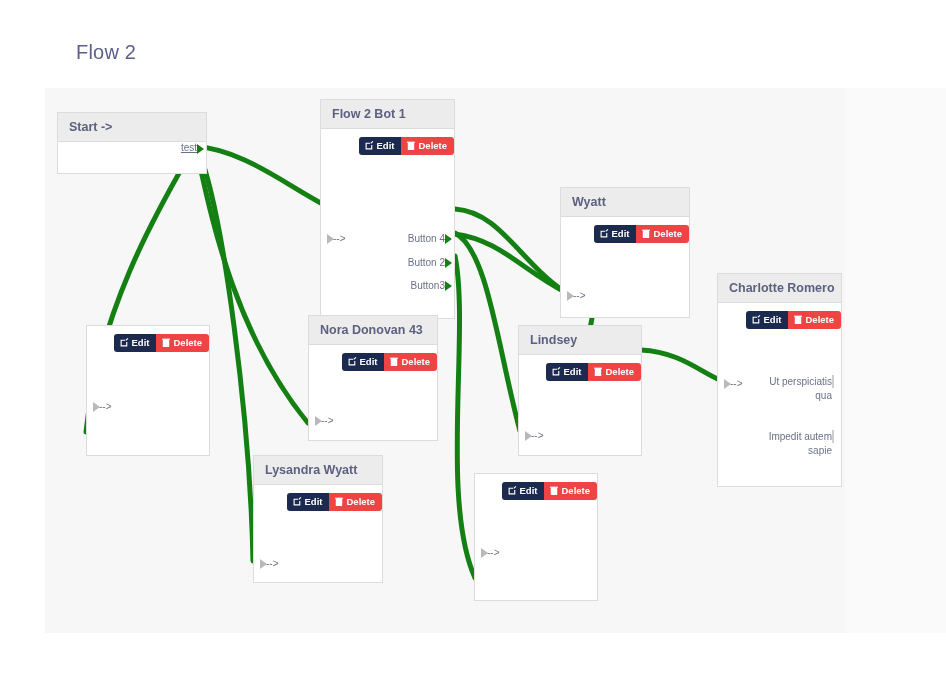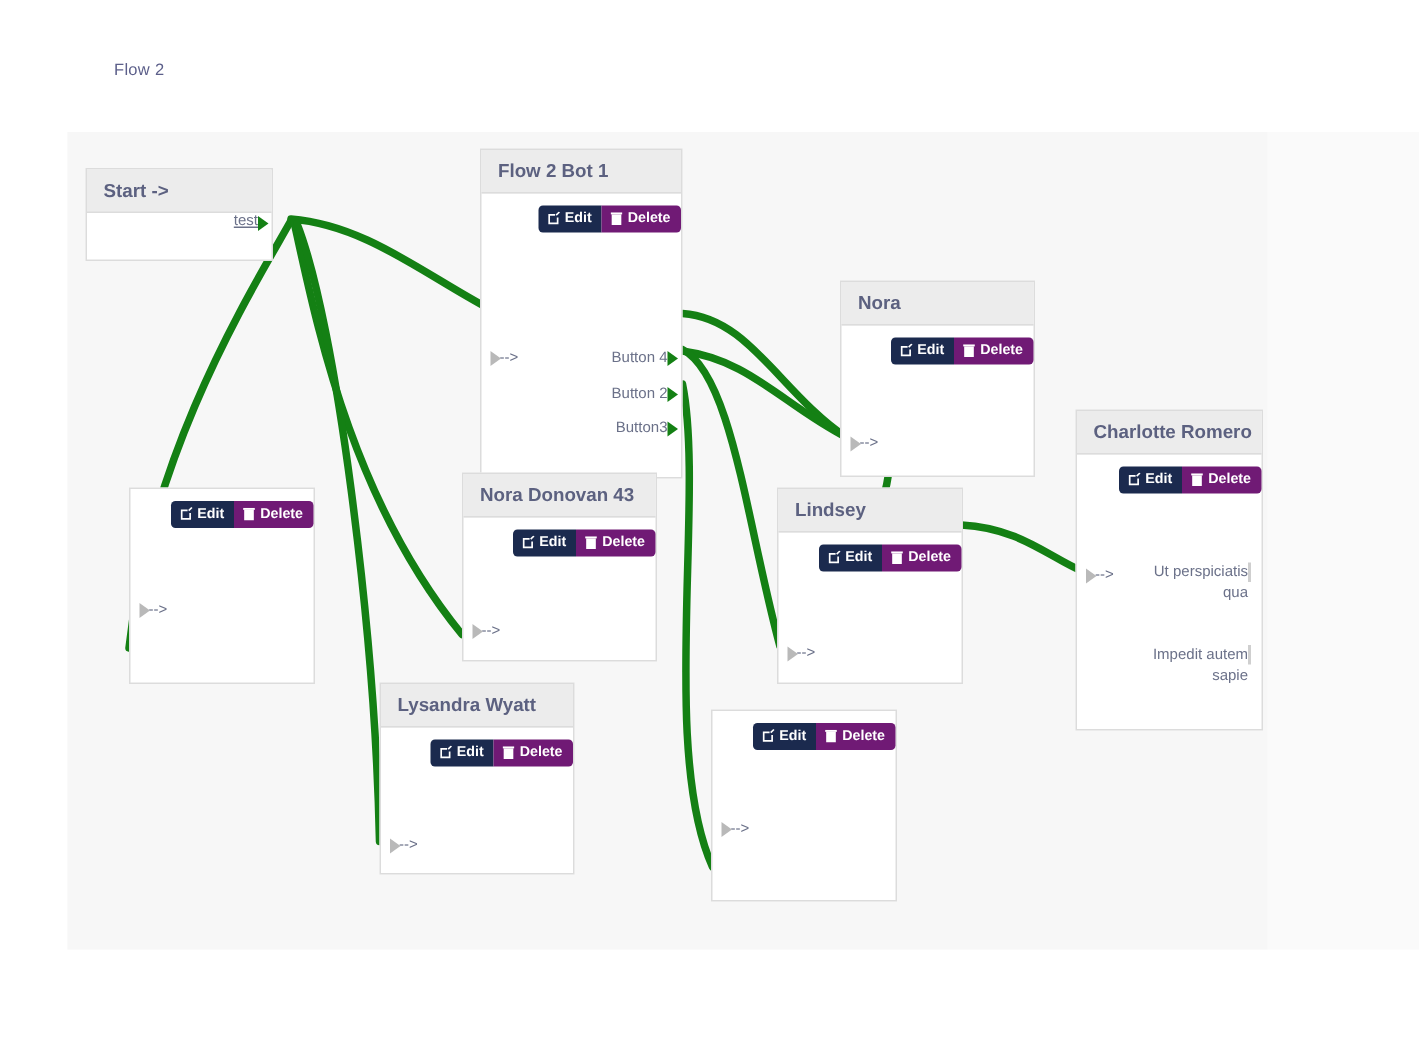--- a/index.html
+++ b/index.html
@@ -13,21 +13,21 @@
   #page { position:absolute; inset:0; }
 
   
   .panel-header {
     position:absolute; left:45px; top:20px;
     width:800px; height:68px;
     background:#ffffff;
   }
   .panel-title {
     position:absolute; left:31px; top:21px;
-    font-size:11px; color:#5c5f8a;
+    font-size:20px; color:#5c5f8a;
     letter-spacing:.2px; white-space:nowrap;
   }
   .canvas {
     position:absolute; left:45px; top:88px;
     width:800px; height:545px;
     background:#f7f7f7;
     overflow:visible;
   }
   .canvas-wide {
     position:absolute; left:45px; top:88px;
@@ -61,21 +61,21 @@
 
   .btnrow { padding:8px 0 0 10px; display:flex;justify-content:flex-end; }
   .btn {
     display:inline-flex; align-items:center; gap:3px;
     font-size:9.5px; font-weight:bold; color:#ffffff;
     padding:4px 7px 4px 6px;
     border:none; cursor:pointer; line-height:1;
     font-family:"Liberation Sans", sans-serif;
   }
   .btn-edit   { background:#1b2a4e; border-radius:3px 0 0 3px; }
-  .btn-delete { background:#701a75; border-radius:0 3px 3px 0; }
+  .btn-delete { background:#ef4444; border-radius:0 3px 3px 0; }
   .btn svg { display:block; }
 
   
   .port {
     position:absolute;
     font-size:10px;
     color:#6b7189;
     white-space:nowrap;
     line-height:1;
   }
@@ -130,21 +130,21 @@
 
     <path class="edge" d="M455,233 C488,250 498,350 520,431"></path>
 
     <path class="edge" d="M455,256 C470,330 440,500 475,578"></path>
 
     <path class="edge" d="M592,318 C588,346 560,400 524,430"></path>
 
     <path class="edge" d="M641,350 C680,352 700,372 722,381"></path>
   </svg>
 
-  <div class="node" style="left:57px; top:112px; width:125px; height:62px;">
+  <div class="node" style="left:57px; top:112px; width:150px; height:62px;">
     <div class="node-header">Start -&gt;</div>
     <div class="node-body">
       <div class="port port-out" style="top:1px;text-decoration:underline;">
         <span>test</span>
         <span class="arrow-out" style="top:1px;"></span>
       </div>
     </div>
   </div>
 
   <div class="node" style="left:320px; top:99px; width:135px; height:220px;">
@@ -272,21 +272,21 @@
         </button>
       </div>
       <div class="port port-in" style="top:74px;">
         <span class="arrow-in" style="top:0px;"></span>
         <span>--&gt;</span>
       </div>
     </div>
   </div>
 
   <div class="node" style="left:560px; top:187px; width:130px; height:131px;">
-    <div class="node-header">Nora</div>
+    <div class="node-header">Wyatt</div>
     <div class="node-body">
       <div class="btnrow">
         <button class="btn btn-edit">
           <span>
             <svg width="9" height="9" viewBox="0 0 16 16">
                 <path fill="#fff" d="M1 3h8v2H3v8h8V7h2v8H1z"></path>
                 <path fill="#fff" d="M14.8 1.2 11 5l-1.4-1.4L13.4 0z"></path>
               </svg>
           </span>
           <span>Edit</span>

